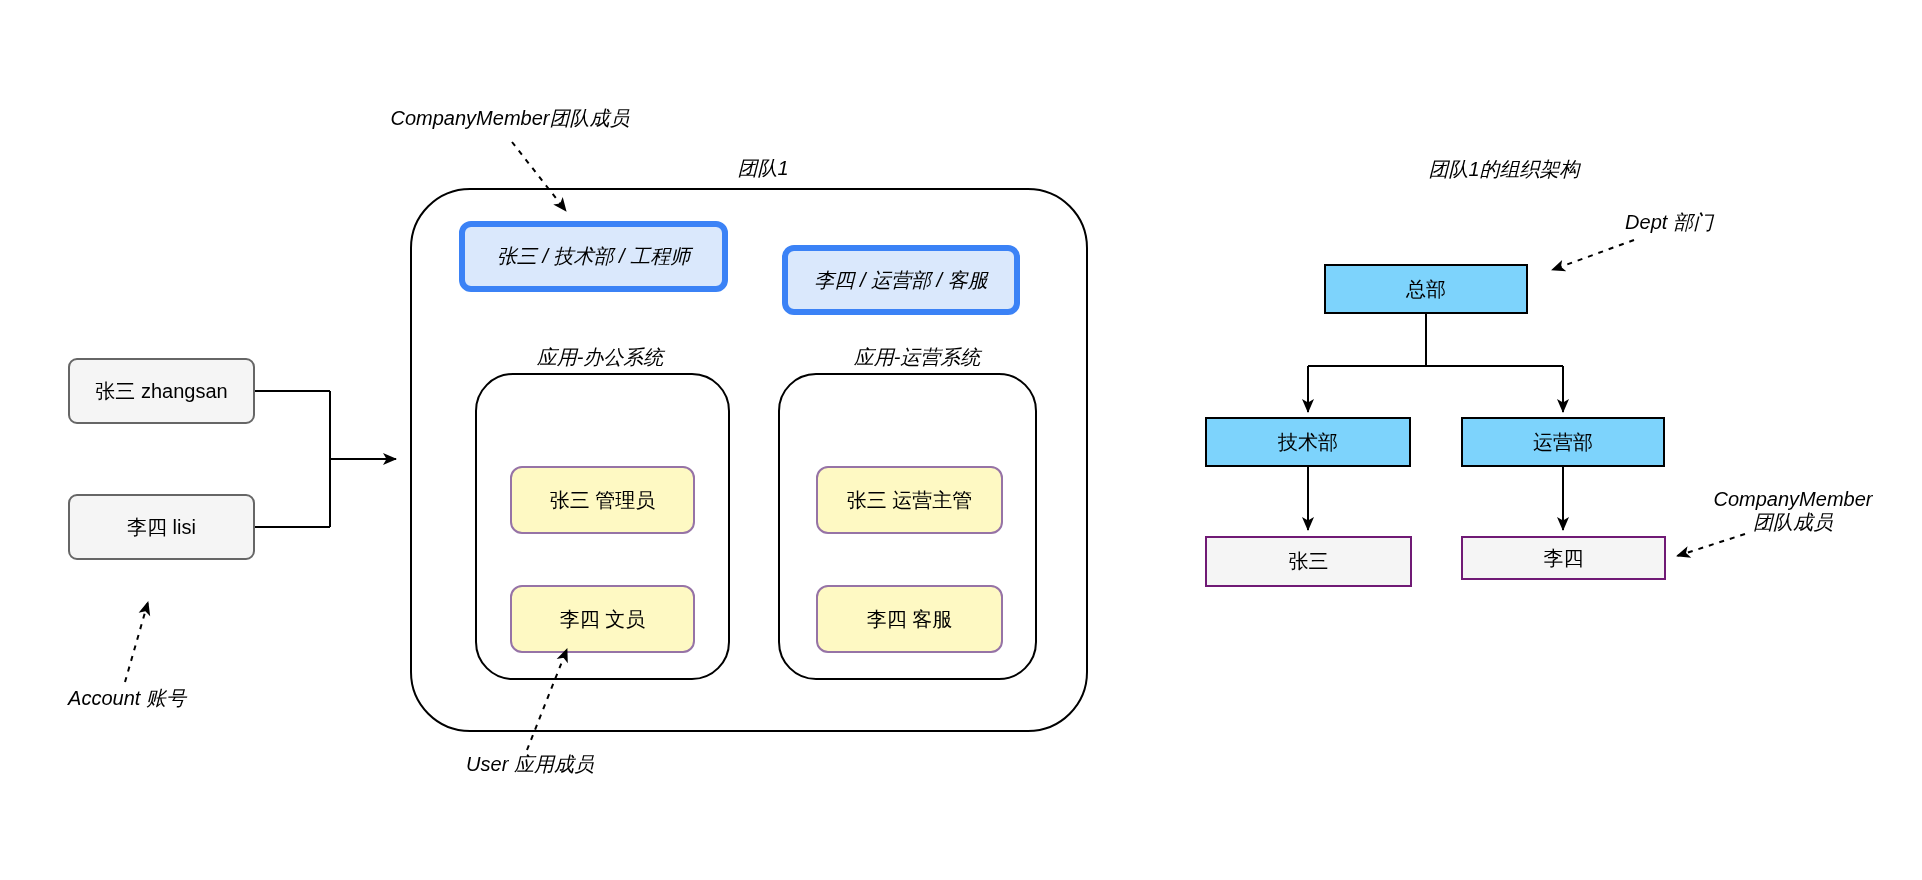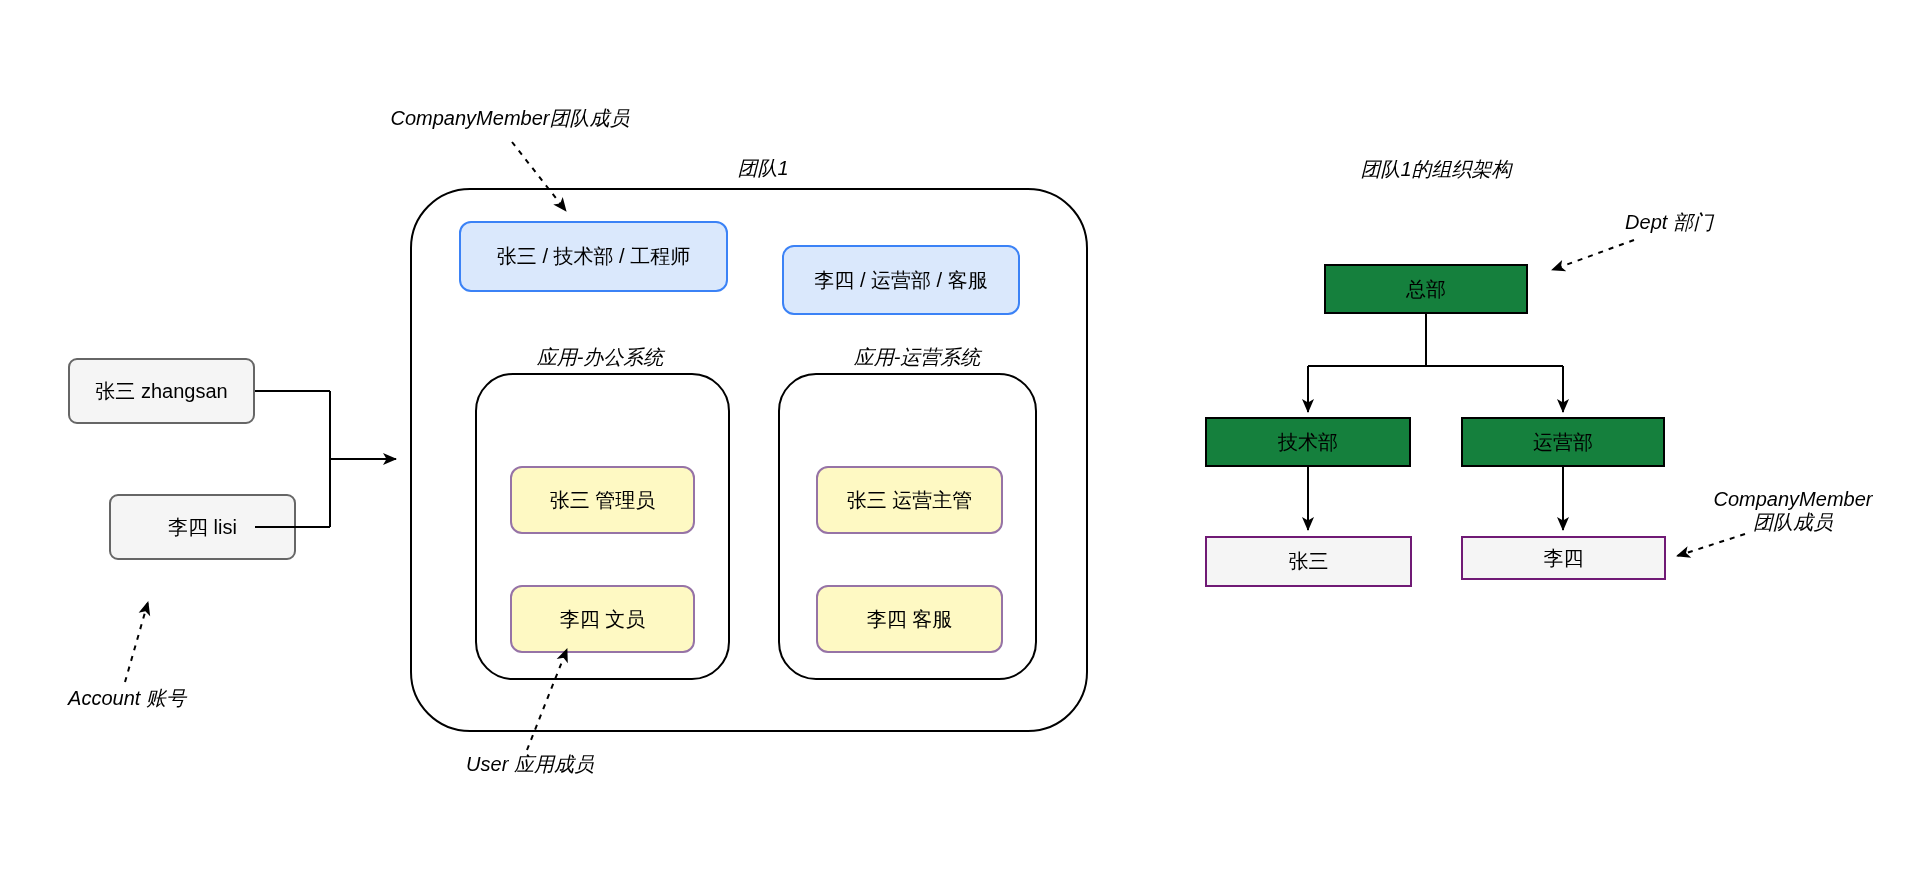--- a/index.html
+++ b/index.html
@@ -5,41 +5,41 @@
   html,body{margin:0;padding:0;background:#ffffff;}
   .canvas{
     position:relative;width:1922px;height:880px;background:#ffffff;overflow:hidden;
     font-family:"Liberation Sans","DejaVu Sans",sans-serif;color:#000;
   }
   .node{
     position:absolute;display:flex;align-items:center;justify-content:center;
     box-sizing:border-box;font-size:20px;text-align:center;white-space:nowrap;
   }
   .account{background:#f5f5f5;border:2px solid #666666;border-radius:9px;}
-  .member{background:#dae8fc;border:2px solid #3b82f6;border-radius:12px;}
+  .member{background:#dae8fc;border:6px solid #3b82f6;border-radius:12px;font-style:italic;}
   .user{background:#fef9c3;border:2px solid #9673a6;border-radius:12px;margin-top:40px;}
   .container{position:absolute;box-sizing:border-box;background:#ffffff;border:2px solid #000;}
   .team-container{border-radius:60px;}
   .app-container{border-radius:38px;}
-  .orgbox{background:#15803d;border:2px solid #000;border-radius:0;}
+  .orgbox{background:#7dd3fc;border:2px solid #000;border-radius:0;}
   .graybox{background:#f5f5f5;border:2px solid #701a75;border-radius:0;}
   .label{
     position:absolute;font-size:20px;text-align:center;white-space:nowrap;
     display:flex;align-items:center;justify-content:center;font-style:italic;
   }
   .label.two-line{white-space:normal;line-height:23px;flex-direction:column;}
   svg.wires{position:absolute;left:0;top:0;pointer-events:none;}
 </style>
 </head>
 <body>
 
 <div class="canvas">
 
   <div class="node account" style="left:68px;top:358px;width:187px;height:66px;">张三 zhangsan</div>
-  <div class="node account" style="left:68px;top:494px;width:187px;height:66px;margin-left:41px;">李四 lisi</div>
+  <div class="node account" style="left:68px;top:494px;width:187px;height:66px;">李四 lisi</div>
   <div class="label" style="left:47px;top:686px;width:160px;height:24px;">Account 账号</div>
 
   <div class="label" style="left:688px;top:155px;width:150px;height:26px;">团队1</div>
   <div class="container team-container" style="left:410px;top:188px;width:678px;height:544px;"></div>
 
   <div class="label" style="left:385px;top:104px;width:250px;height:28px;">CompanyMember团队成员</div>
 
   <div class="node member" style="left:459px;top:221px;width:269px;height:71px;">张三 / 技术部 / 工程师</div>
   <div class="node member" style="left:782px;top:221px;width:238px;height:70px;margin-top:24px;">李四 / 运营部 / 客服</div>
 
@@ -48,21 +48,21 @@
   <div class="node user" style="left:510px;top:426px;width:185px;height:68px;">张三 管理员</div>
   <div class="node user" style="left:510px;top:545px;width:185px;height:68px;">李四 文员</div>
 
   <div class="label" style="left:827px;top:345px;width:180px;height:24px;">应用-运营系统</div>
   <div class="container app-container" style="left:778px;top:373px;width:259px;height:307px;"></div>
   <div class="node user" style="left:816px;top:426px;width:187px;height:68px;">张三 运营主管</div>
   <div class="node user" style="left:816px;top:545px;width:187px;height:68px;">李四 客服</div>
 
   <div class="label" style="left:440px;top:751px;width:180px;height:26px;">User 应用成员</div>
 
-  <div class="label" style="left:1336px;top:156px;width:200px;height:26px;">团队1的组织架构</div>
+  <div class="label" style="left:1404px;top:156px;width:200px;height:26px;">团队1的组织架构</div>
   <div class="label" style="left:1594px;top:209px;width:150px;height:26px;">Dept 部门</div>
 
   <div class="node orgbox" style="left:1324px;top:264px;width:204px;height:50px;">总部</div>
   <div class="node orgbox" style="left:1205px;top:417px;width:206px;height:50px;">技术部</div>
   <div class="node orgbox" style="left:1461px;top:417px;width:204px;height:50px;">运营部</div>
   <div class="node graybox" style="left:1205px;top:536px;width:207px;height:51px;">张三</div>
   <div class="node graybox" style="left:1461px;top:536px;width:205px;height:44px;">李四</div>
 
   <div class="label two-line" style="left:1693px;top:487px;width:200px;height:48px;">
     <span>CompanyMember</span>

